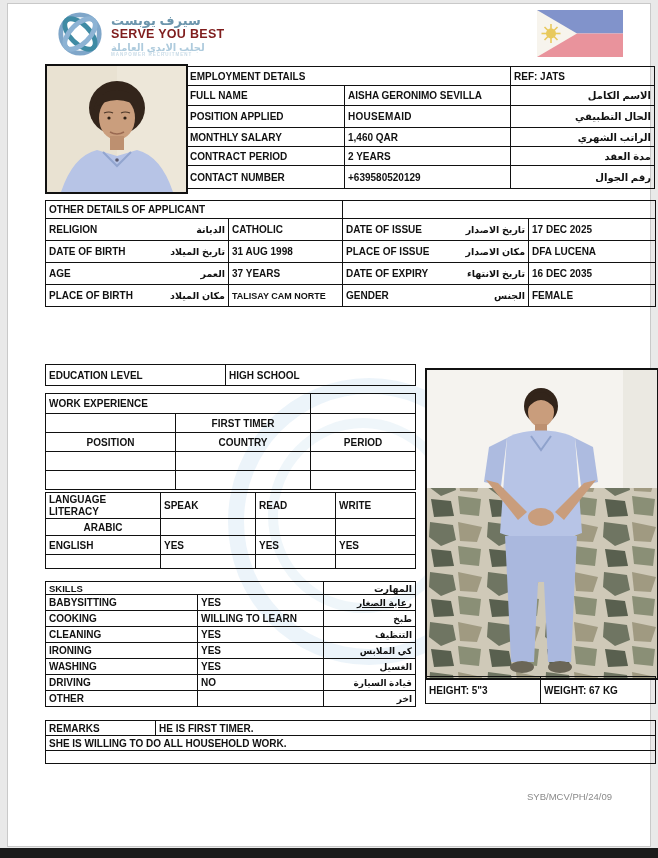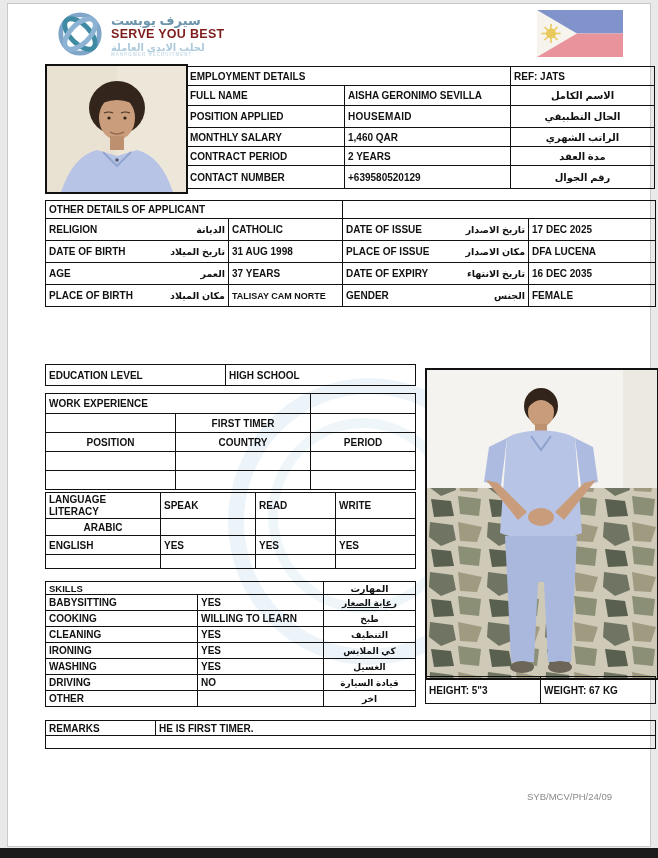--- a/index.html
+++ b/index.html
@@ -30,21 +30,21 @@
   .doc-table{
     border-collapse:collapse;table-layout:fixed;z-index:2;position:absolute;
     font-family:"Liberation Sans","DejaVu Sans",sans-serif;
   }
   .doc-table td{
     border:1.5px solid #111;font-size:10px;font-weight:bold;color:#111;
     padding:0 3px;overflow:hidden;white-space:nowrap;vertical-align:middle;
     background:transparent;
   }
   .yellow{background:#F0A436;}
-  .ar{text-align:center;direction:rtl;}
+  .ar{text-align:right;direction:rtl;}
   .center{text-align:center;}
   .lblflex{display:flex;justify-content:space-between;align-items:center;min-width:0;}
   .lblflex .en{flex:0 1 auto;}
   .lblflex .arb{flex:0 0 auto;direction:rtl;font-size:9.5px;}
   .big-value{font-size:16px;font-weight:normal;letter-spacing:0.3px;color:#222;background:#fff;}
   .wrapcell{white-space:normal !important;line-height:1.15;}
   .photo-frame{border:2px solid #111;z-index:2;overflow:hidden;background:#e9e2d4;}
   #logo{left:55px;top:10px;display:flex;gap:6px;align-items:center;z-index:2;}
   .logo-text{display:flex;flex-direction:column;align-items:flex-start;line-height:1.1;}
   .logo-ar{color:#6d96ad;font-size:13px;font-weight:bold;direction:rtl;}
@@ -406,20 +406,23 @@
 <table class="doc-table" style="left:45px;top:720px;width:610px;">
   <colgroup>
       <col style="width:110px">
       <col style="width:500px">
     </colgroup>
   <tbody>
       <tr style="height:15px;">
     <td class="yellow">REMARKS</td>
     <td>HE IS FIRST TIMER.</td>
   </tr>
+  <tr style="height:15px;">
+    <td colspan="2">SHE IS WILLING TO DO ALL HOUSEHOLD WORK.</td>
+  </tr>
   <tr style="height:13px;">
     <td colspan="2"></td>
   </tr>
 </tbody>
   </table>
 
 <div id="footer-ref" class="abs">SYB/MCV/PH/24/09</div>
 
 <div id="bottom-bar"></div>
 

